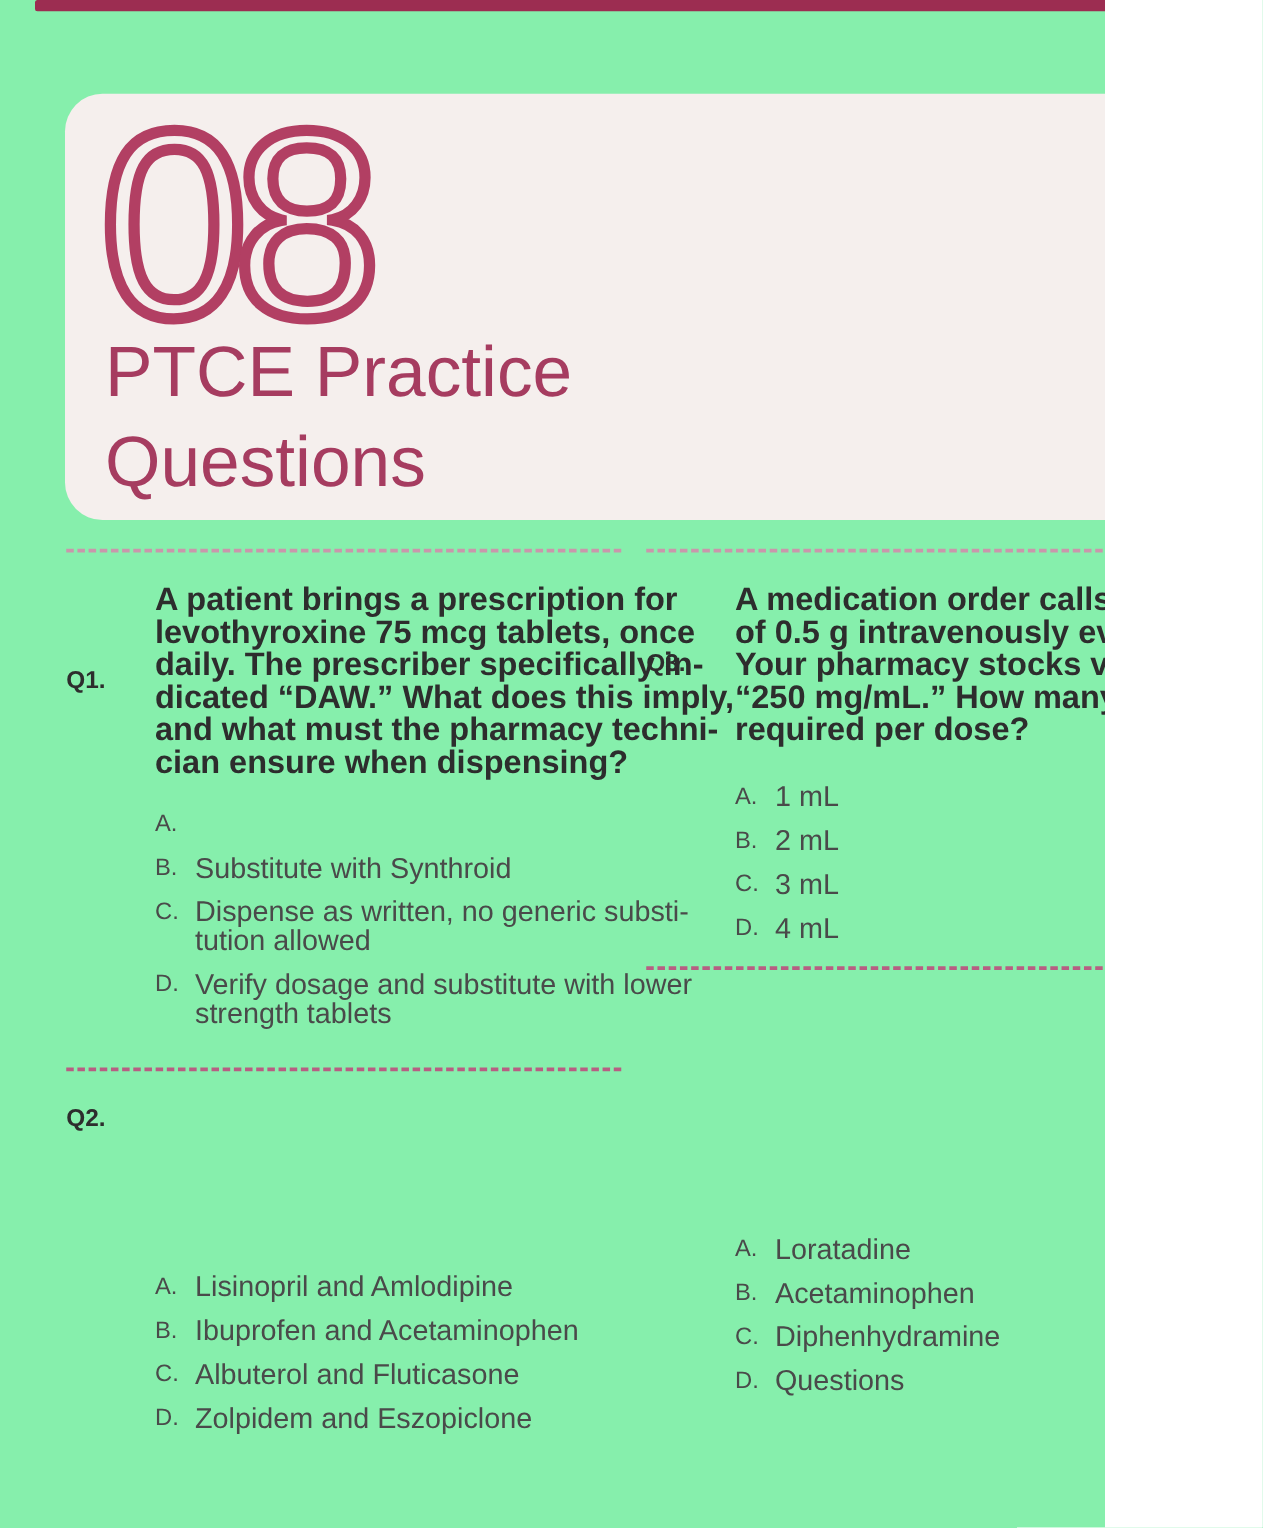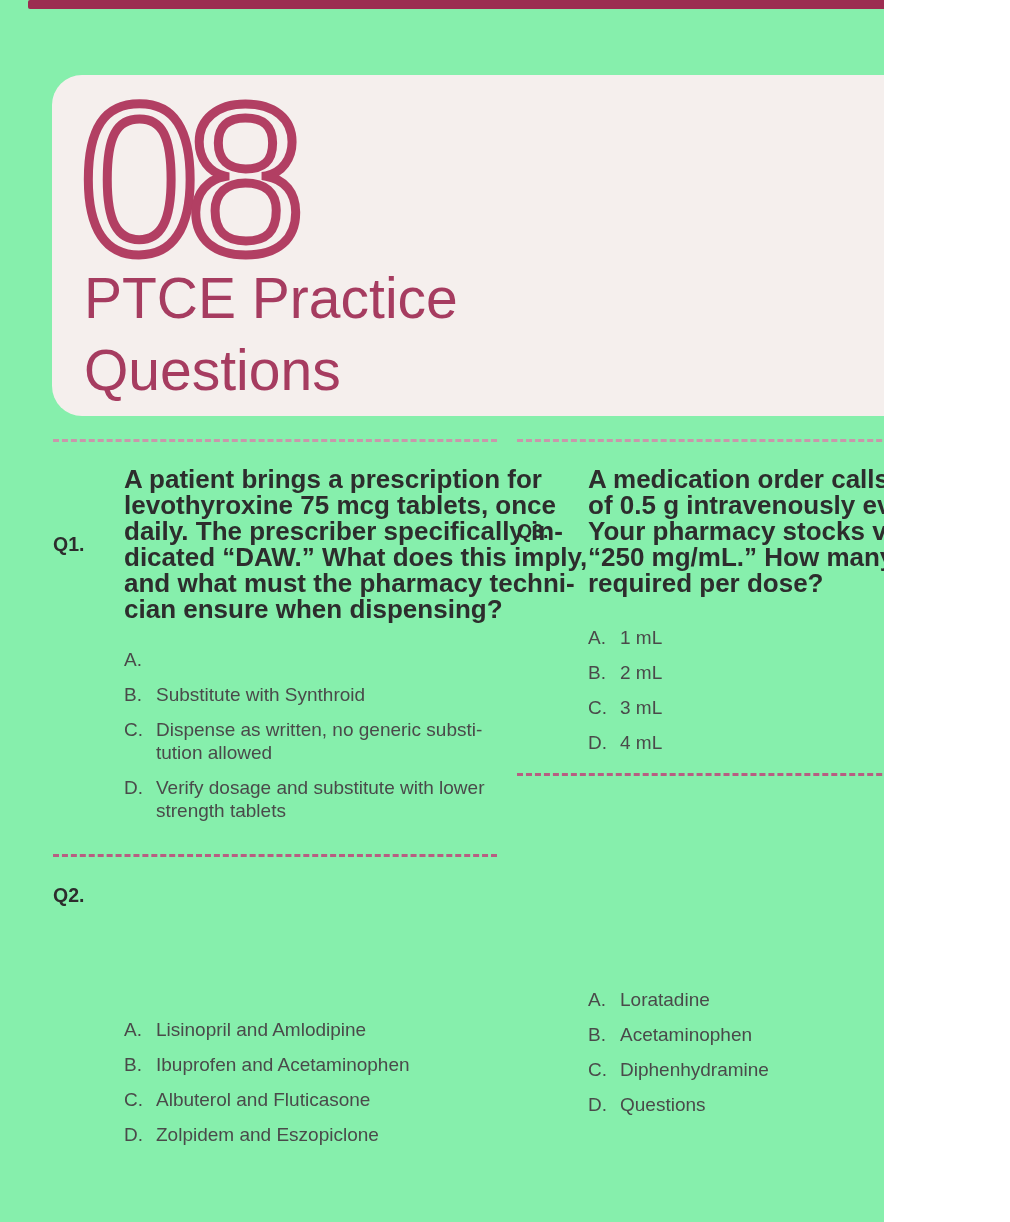--- a/index.html
+++ b/index.html
@@ -89,21 +89,21 @@
     margin-bottom: 12px;
   }
   .opt-letter {
     width: 32px;
     flex: 0 0 32px;
     font-size: 19px;
     line-height: 23px;
     color: #4a4a4a;
   }
   .opt-text {
-    font-size: 19px;
+    font-size: 23px;
     line-height: 23px;
     color: #4a4a4a;
     white-space: pre;
   }
 
   
   #sep-left-top  { left: 53px;  top: 439px; width: 444px; }
   #sep-right-top { left: 517px; top: 439px; width: 437px; }
   #sep-left-mid  { left: 53px;  top: 854px; width: 444px; }
   #sep-right-mid { left: 517px; top: 773px; width: 437px; }

